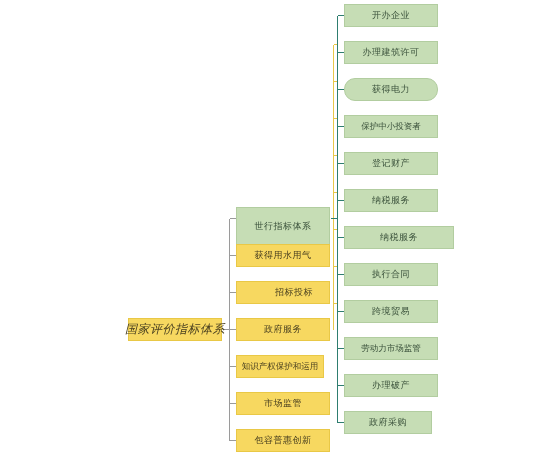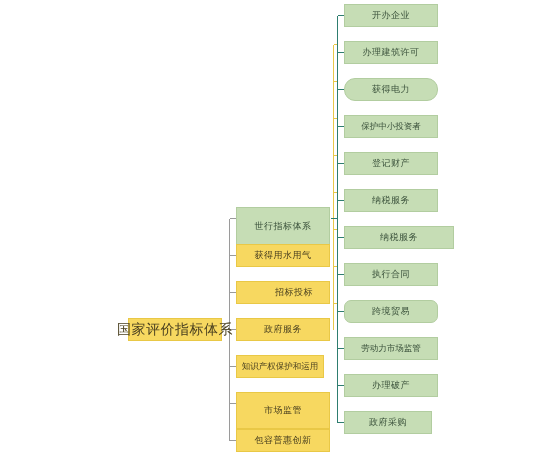--- a/index.html
+++ b/index.html
@@ -19,21 +19,21 @@
     display:flex;align-items:center;justify-content:center;
     text-align:center;
     letter-spacing:.5px;
     color:#3b3b3b;
     white-space:nowrap;
   }
   .node.green{background:#c6ddb5;border:1px solid #b2cda0;color:#39503a;}
   .node.yellow{background:#f7d860;border:1px solid #e9c846;color:#4a4020;}
   .node.root{background:#f7d860;border:1px solid #e9c846;color:#4a4020;}
 
-  .lvl1{font-size:14px;}
+  .lvl1{font-size:12px;font-style:italic;}
   .lvl2{font-size:9px;}
   .lvl3{font-size:9px;}
   .tight{letter-spacing:0px;font-size:8.5px;}
 </style>
 </head>
 <body>
 
 <div id="canvas">
 
   <svg class="links" viewBox="0 0 554 454">
@@ -90,41 +90,41 @@
   <div class="node green lvl2" style="left:236px;top:207px;width:94px;height:39px;">世行指标体系</div>
 
   <div class="node yellow lvl2" style="left:236px;top:244px;width:94px;height:23px;">获得用水用气</div>
 
   <div class="node yellow lvl2" style="left:236px;top:281px;width:94px;height:23px;padding-left:22px;">招标投标</div>
 
   <div class="node yellow lvl2" style="left:236px;top:318px;width:94px;height:23px;">政府服务</div>
 
   <div class="node yellow lvl2 tight" style="left:236px;top:355px;width:88px;height:23px;text-align:right;">知识产权保护和运用</div>
 
-  <div class="node yellow lvl2" style="left:236px;top:392px;width:94px;height:37px;">市场监管</div>
+  <div class="node yellow lvl2" style="left:236px;top:392px;width:94px;height:23px;">市场监管</div>
 
   <div class="node yellow lvl2" style="left:236px;top:429px;width:94px;height:23px;">包容普惠创新</div>
 
   <div class="node green lvl3" style="left:344px;top:4px;width:94px;height:23px;">开办企业</div>
 
   <div class="node green lvl3" style="left:344px;top:41px;width:94px;height:23px;">办理建筑许可</div>
 
   <div class="node green lvl3" style="left:344px;top:78px;width:94px;height:23px;border-radius:11px;">获得电力</div>
 
   <div class="node green lvl3 tight" style="left:344px;top:115px;width:94px;height:23px;">保护中小投资者</div>
 
   <div class="node green lvl3" style="left:344px;top:152px;width:94px;height:23px;">登记财产</div>
 
   <div class="node green lvl3" style="left:344px;top:189px;width:94px;height:23px;">纳税服务</div>
 
   <div class="node green lvl3" style="left:344px;top:226px;width:110px;height:23px;">纳税服务</div>
 
   <div class="node green lvl3" style="left:344px;top:263px;width:94px;height:23px;">执行合同</div>
 
-  <div class="node green lvl3" style="left:344px;top:300px;width:94px;height:23px;border-radius:7px;">跨境贸易</div>
+  <div class="node green lvl3" style="left:344px;top:300px;width:94px;height:23px;">跨境贸易</div>
 
   <div class="node green lvl3 tight" style="left:344px;top:337px;width:94px;height:23px;">劳动力市场监管</div>
 
   <div class="node green lvl3" style="left:344px;top:374px;width:94px;height:23px;">办理破产</div>
 
   <div class="node green lvl3" style="left:344px;top:411px;width:88px;height:23px;">政府采购</div>
 
 </div>
 
 </body></html>

